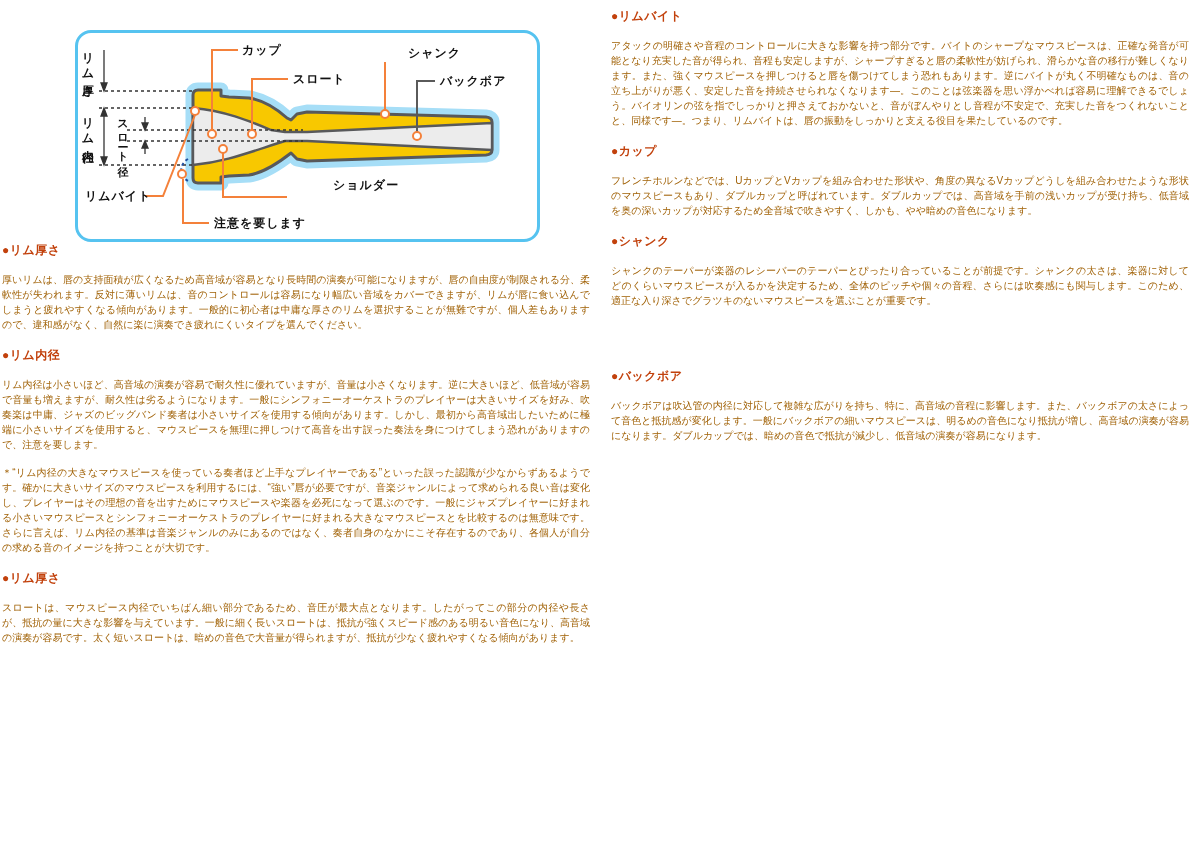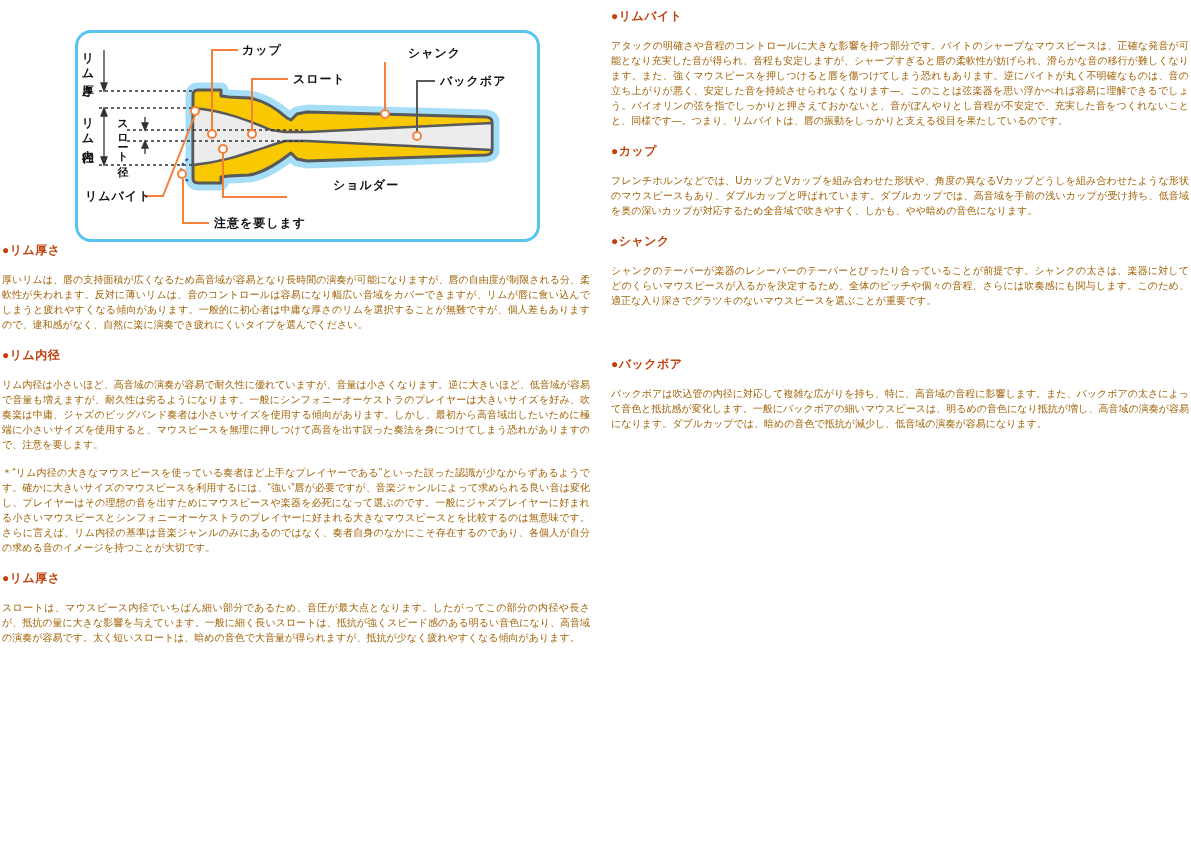--- a/index.html
+++ b/index.html
@@ -32,21 +32,21 @@
   .col-left .section.first { margin-top:0; }
   .col-right .section.first { margin-top:0; }
   .section h2 {
     font-size:12px; font-weight:bold; color:#c2410c; letter-spacing:0.5px;
   }
   .section p {
     margin-top:13px; font-size:10px; line-height:15px;
     text-align:justify; color:#a16207;
   }
   .col-right .section { }
-  .col-right .section.gap-lg { margin-top:48px; }
+  .col-right .section.gap-lg { margin-top:60px; }
 </style>
 </head>
 <body>
 
 <div class="page">
 
   <div class="col-left">
 
     <figure class="diagram">
       <svg width="459" height="206" viewBox="0 0 459 206">

